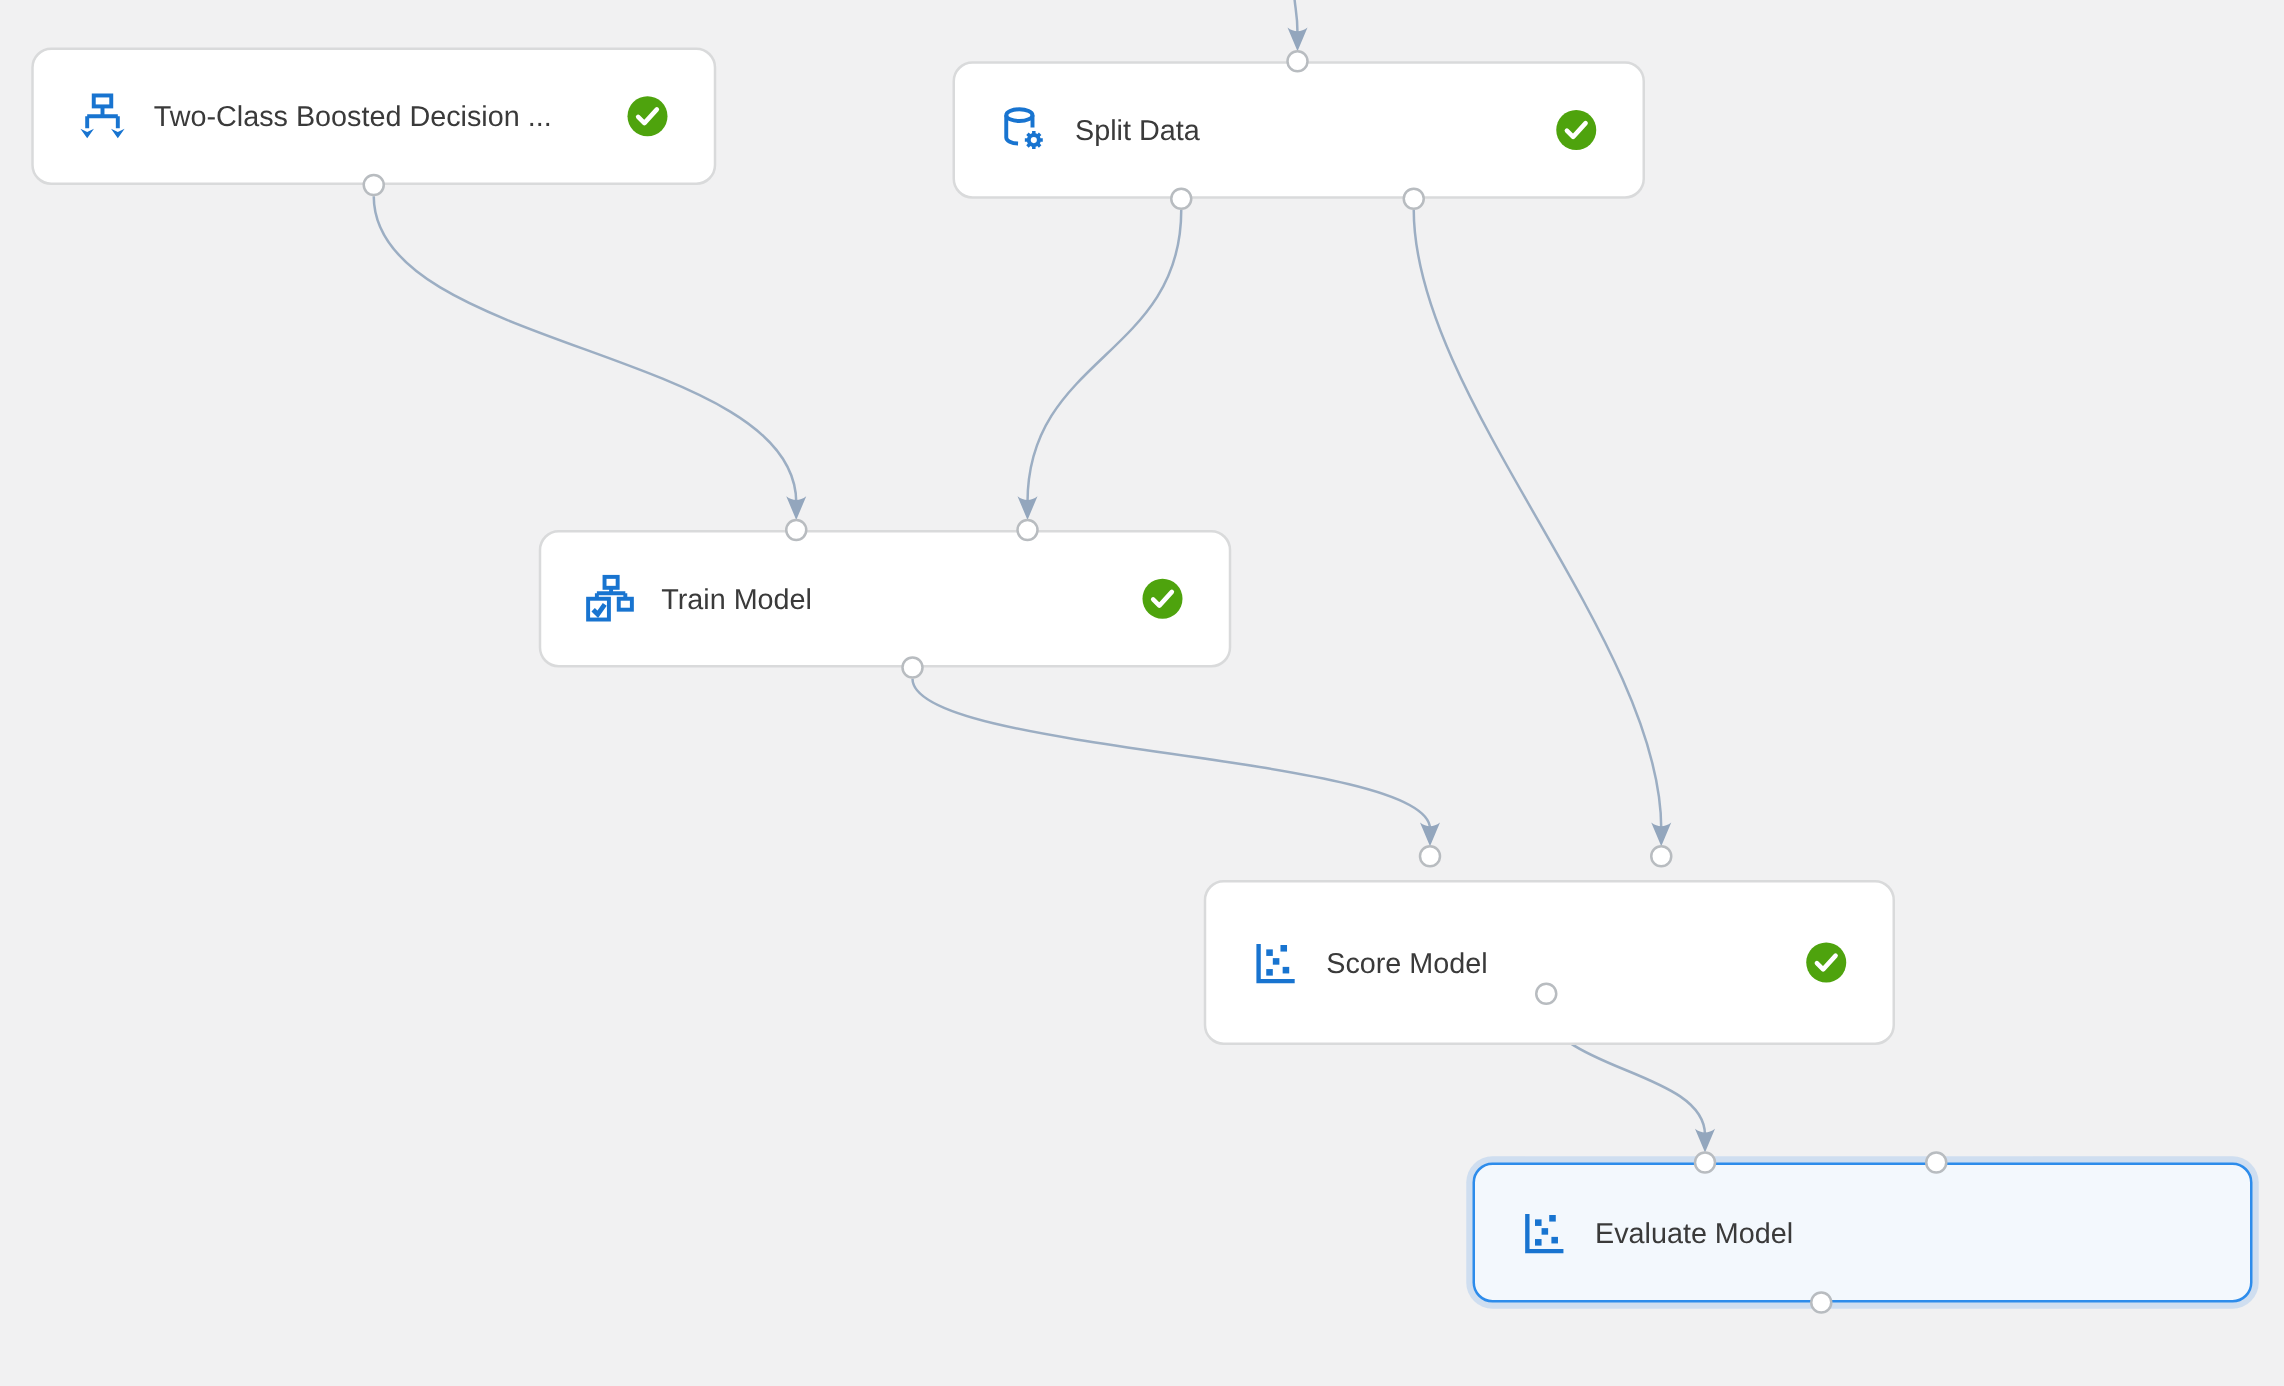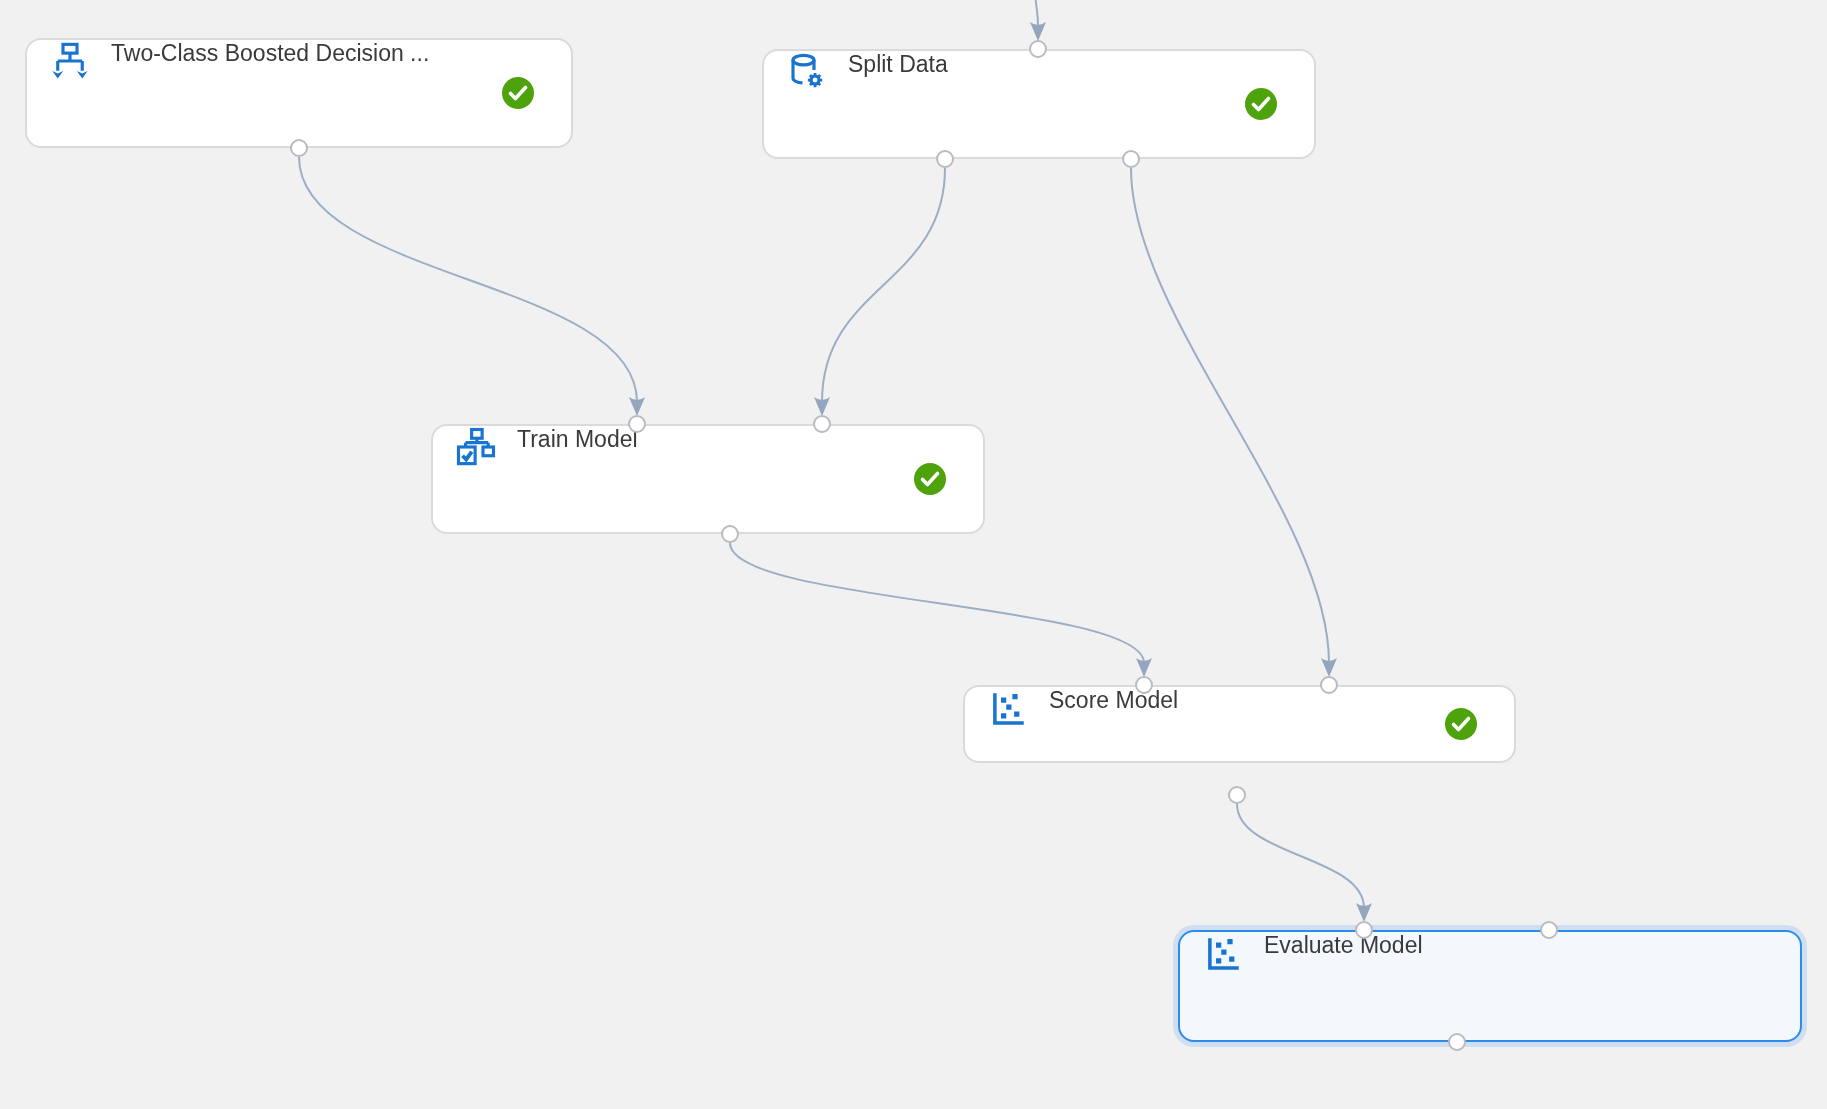--- a/index.html
+++ b/index.html
@@ -6,21 +6,21 @@
   #canvas{
     position:relative;width:1827px;height:1109px;overflow:hidden;
     background:#f1f1f2;font-family:"Liberation Sans", sans-serif;cursor:default;
   }
   #edges-svg{position:absolute;left:0;top:0;z-index:1;}
   .edge-path{fill:none;stroke:#9caec3;stroke-width:2;}
   .edge-arrow{fill:#93a6bd;stroke:none;}
   .node{
     position:absolute;z-index:2;box-sizing:border-box;
     background:#ffffff;border:2px solid #d9dadb;border-radius:16px;
-    display:flex;align-items:flex-start;padding-left:22px;
+    display:flex;align-items:center;padding-left:34px;
   }
   .node.selected{
     background:#f3f8fd;border:2px solid #2d8ceb;
     box-shadow:0 0 0 5px rgba(130,180,235,0.30);
   }
   .node-icon{width:42px;height:42px;flex:0 0 42px;display:flex;align-items:center;justify-content:center;}
   .node-icon svg{width:42px;height:42px;}
   .node-label{
     margin-left:20px;font-size:23px;color:#3a3a3a;white-space:nowrap;
     overflow:hidden;text-overflow:ellipsis;max-width:360px;
@@ -104,21 +104,21 @@
       </span>
     <span class="node-label">Train Model</span>
     <span class="status-badge"><svg viewBox="0 0 34 34">
           <circle cx="17" cy="17" r="16" fill="#4ea30d"></circle>
           <polyline points="9.5,17.5 14.5,22.5 24.5,11.5" fill="none" stroke="#ffffff" stroke-width="3.6" stroke-linecap="round" stroke-linejoin="round"></polyline>
         </svg></span>
   </div>
     <div class="port" style="left: 628px; top: 415px;"></div>
     <div class="port" style="left: 813px; top: 415px;"></div>
     <div class="port" style="left: 721px; top: 525px;"></div>
-    <div class="node" style="left: 963px; top: 685px; width: 553px; height: 78px;">
+    <div class="node" style="left: 963px; top: 704px; width: 553px; height: 132px;">
     <span class="node-icon">
         <svg viewBox="0 0 24 24">
           <path d="M4.5 3.5V20.5H21" fill="none" stroke="#1874d0" stroke-width="2"></path>
           <g fill="#1874d0">
             <rect x="8" y="6" width="3" height="3"></rect>
             <rect x="14.5" y="4" width="3" height="3"></rect>
             <rect x="11" y="10" width="3" height="3"></rect>
             <rect x="8" y="15" width="3" height="3"></rect>
             <rect x="15.5" y="14" width="3" height="3"></rect>
           </g>

